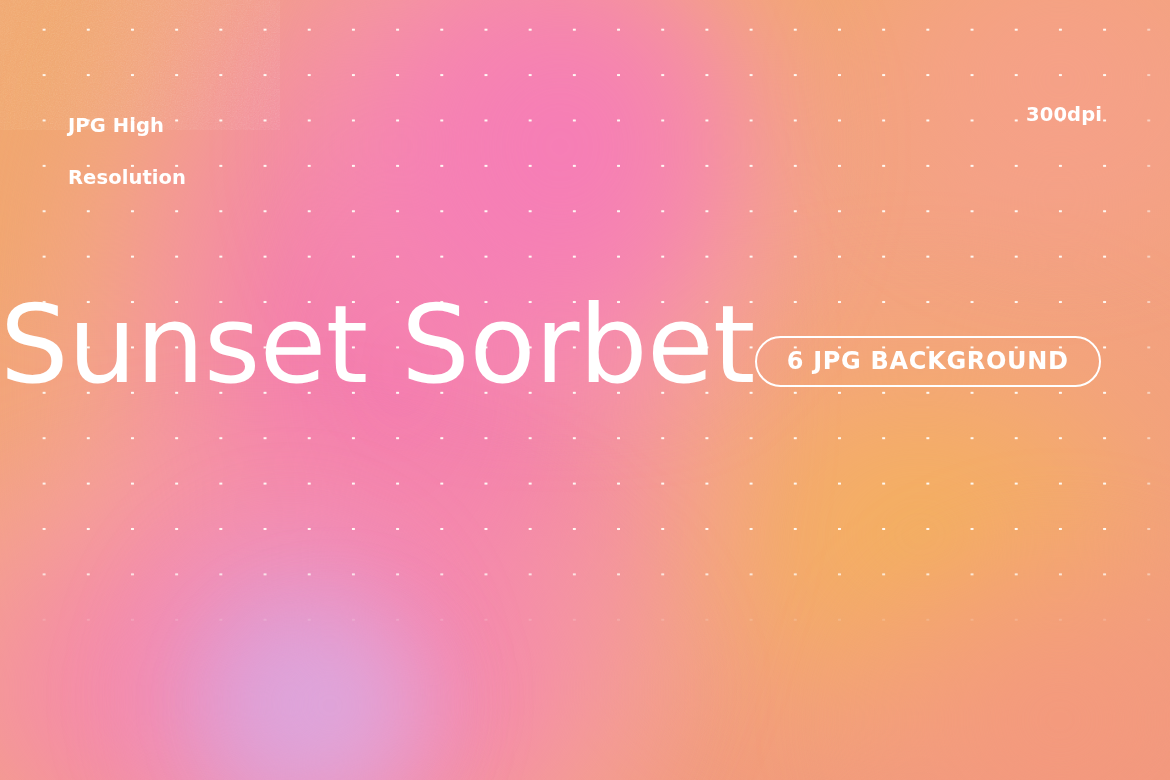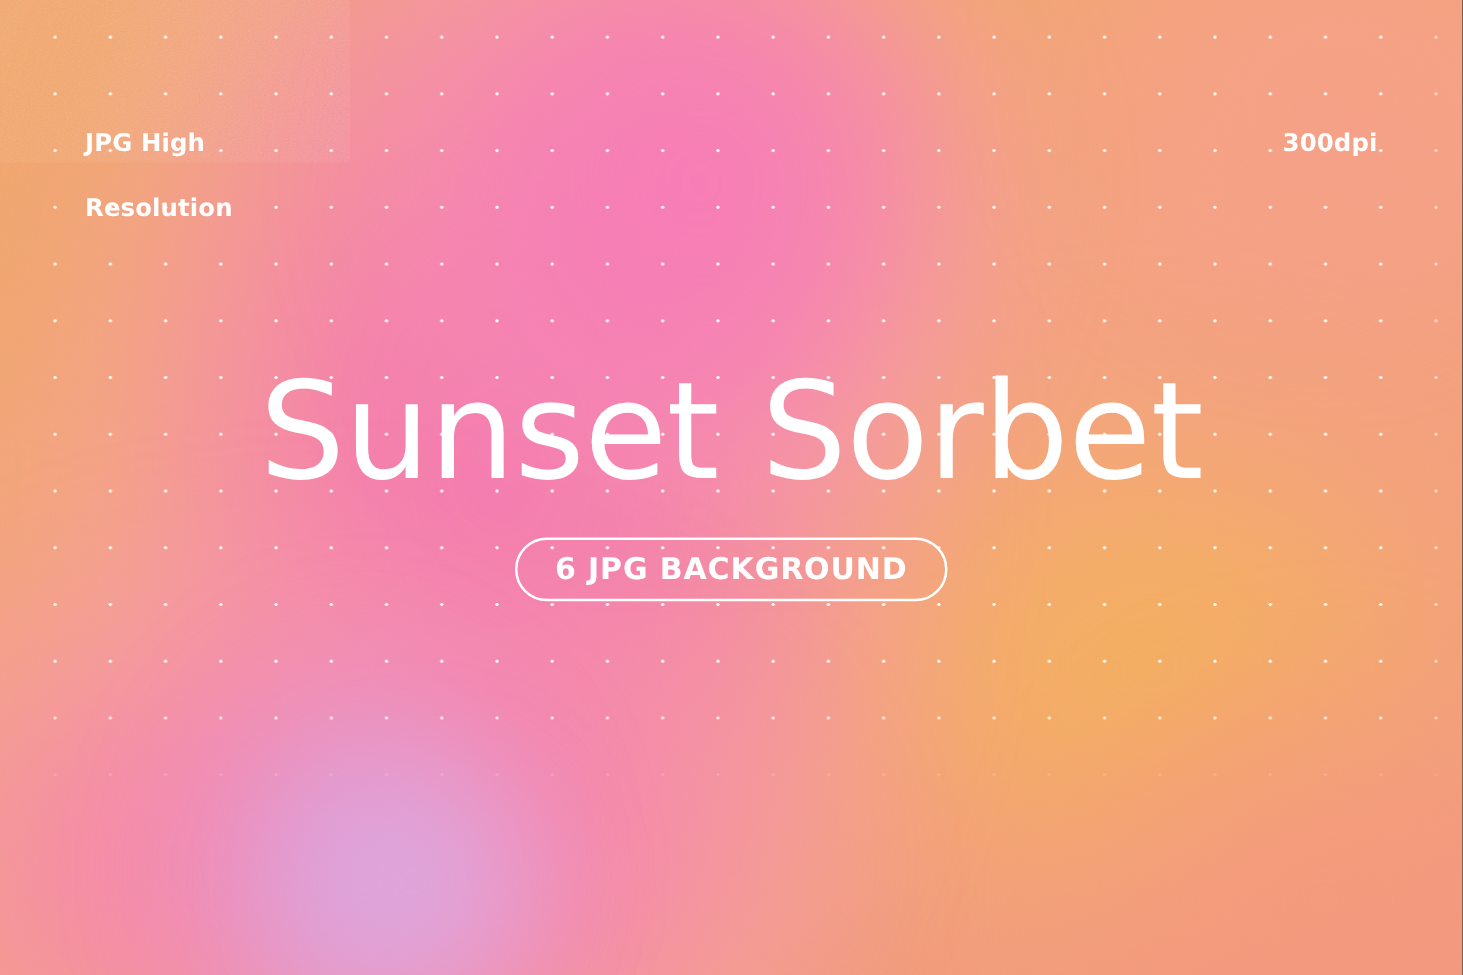--- a/index.html
+++ b/index.html
@@ -185,32 +185,32 @@
   
   .meta {
     position: absolute;
     color: #ffffff;
     font-size: 19.5px;
     font-weight: bold;
     line-height: 1.33;
     letter-spacing: 0.1px;
     white-space: pre-line;
   }
-  .meta-left  { left: 68px;  top: 76px;  text-align: left; }
+  .meta-left  { left: 68px;  top: 87px;  text-align: left; }
   .meta-right { right: 68px; top: 76px;  text-align: left; }
   .meta-line { display: block; }
 
   
   .center-block {
     position: absolute;
     left: 0;
     right: 0;
     top: 292px;
     display: flex;
-    flex-direction: column;
+    flex-direction: row;
     align-items: center;
   }
   .poster-title {
     color: #ffffff;
     font-size: 108px;
     font-weight: 500;
     letter-spacing: -0.5px;
     line-height: 1.0;
     margin: 0;
     text-rendering: geometricPrecision;

